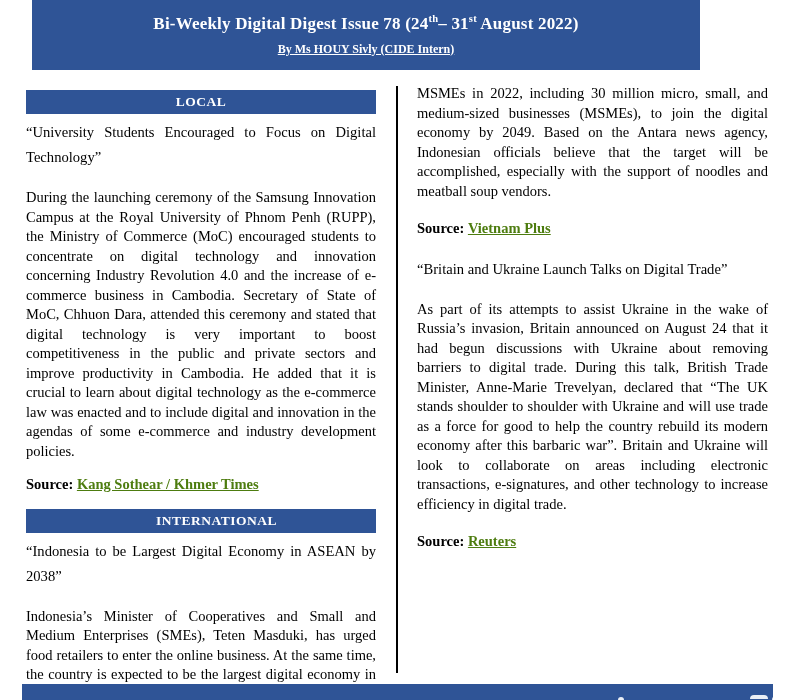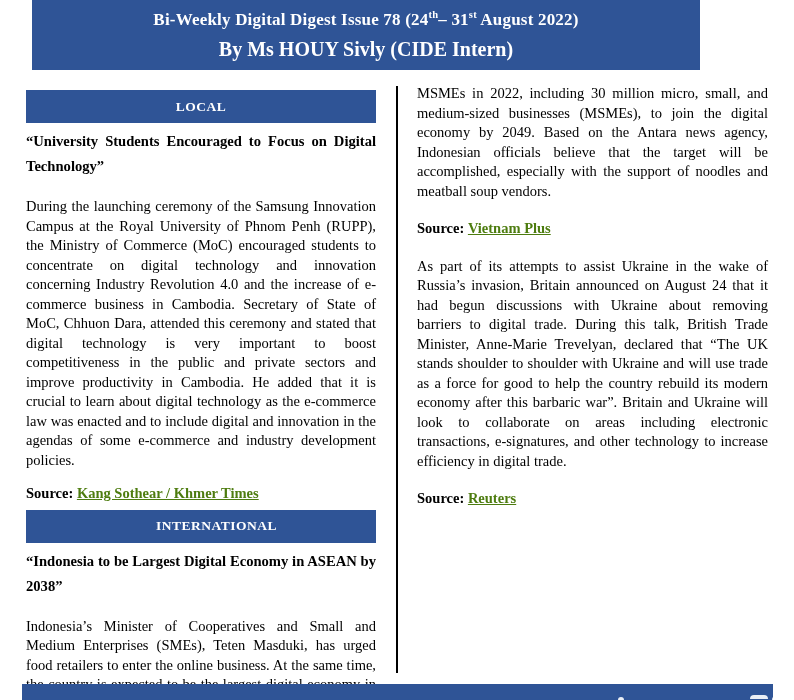--- a/index.html
+++ b/index.html
@@ -14,58 +14,58 @@
 
   
   .banner {
     position:absolute; left:32px; top:0; width:668px; height:70px;
     background:#2F5496; color:#ffffff;
     display:flex; flex-direction:column; align-items:center; justify-content:center;
     gap:8px; text-align:center;
   }
   .banner-title { font-size:17px; font-weight:bold; letter-spacing:0.2px; }
   .banner-title sup { font-size:0.62em; vertical-align:super; }
-  .banner-byline { font-size:20px; font-weight:bold; }
+  .banner-byline { font-size:12px; font-weight:bold;text-decoration:underline; }
 
   
   .col { position:absolute; }
   .col-left  { left:26px;  top:90px; width:350px; }
   .col-right { left:417px; top:84px; width:351px; }
 
   .divider {
     position:absolute; left:396px; top:86px; width:2px; height:587px;
     background:#000000;
   }
 
   .section-bar {
-    width:100%; height:33px; background:#2F5496;
+    width:100%; height:24px; background:#2F5496;
     color:#ffffff; font-weight:bold; font-size:13.5px; letter-spacing:0.5px;
     display:flex; align-items:center; justify-content:center;
   }
   .section-bar + .article-title { margin-top:6px; }
 
   .article-title {
-    font-weight:bold; font-size:14.6px; line-height:25px;
+    font-weight:normal; font-size:14.6px; line-height:25px;
     text-align:justify;
   }
   .article-title.one-line { white-space:nowrap; }
 
   .article-body {
     margin-top:18px;
     font-size:14.5px; line-height:19.5px;
     text-align:justify;
   }
 
   .source-line { margin-top:14px; font-size:14.5px; line-height:19.5px; }
   .source-label { font-weight:bold; }
   .source-link {
     color:#4d7c0f; font-weight:bold; text-decoration:underline; cursor:pointer;
   }
 
-  .mt-sec   { margin-top:6px;padding-left:31px; }  
+  .mt-sec   { margin-top:14px;padding-left:31px; }  
   .mt-src   { margin-top:18px; }  
   .mt-title { margin-top:18px; }  
 
   
   .footer-bar {
     position:absolute; left:22px; top:684px; width:751px; height:16px;
     background:#2F5496; overflow:hidden;
   }
   .glyph-mark { position:absolute; background:rgba(255,255,255,0.9); }
   .glyph-mark-1 { left:596px; top:13px; width:6px;  height:3px; border-radius:3px 3px 0 0; }
@@ -107,20 +107,21 @@
 
 <div class="col col-right">
 
   <p class="article-body" style="margin-top:0;">MSMEs in 2022, including 30 million micro, small, and medium-sized businesses (MSMEs), to join the digital economy by 2049. Based on the Antara news agency, Indonesian officials believe that the target will be accomplished, especially with the support of noodles and meatball soup vendors.</p>
 
   <p class="source-line mt-src">
     <span class="source-label">Source:</span>
     <a class="source-link">Vietnam Plus</a>
   </p>
 
+  <div class="article-title one-line mt-title">“Britain and Ukraine Launch Talks on Digital Trade”</div>
 
   <p class="article-body">As part of its attempts to assist Ukraine in the wake of Russia’s invasion, Britain announced on August 24 that it had begun discussions with Ukraine about removing barriers to digital trade. During this talk, British Trade Minister, Anne-Marie Trevelyan, declared that “The UK stands shoulder to shoulder with Ukraine and will use trade as a force for good to help the country rebuild its modern economy after this barbaric war”. Britain and Ukraine will look to collaborate on areas including electronic transactions, e-signatures, and other technology to increase efficiency in digital trade.</p>
 
   <p class="source-line mt-src">
     <span class="source-label">Source:</span>
     <a class="source-link">Reuters</a>
   </p>
 
 </div>
 

